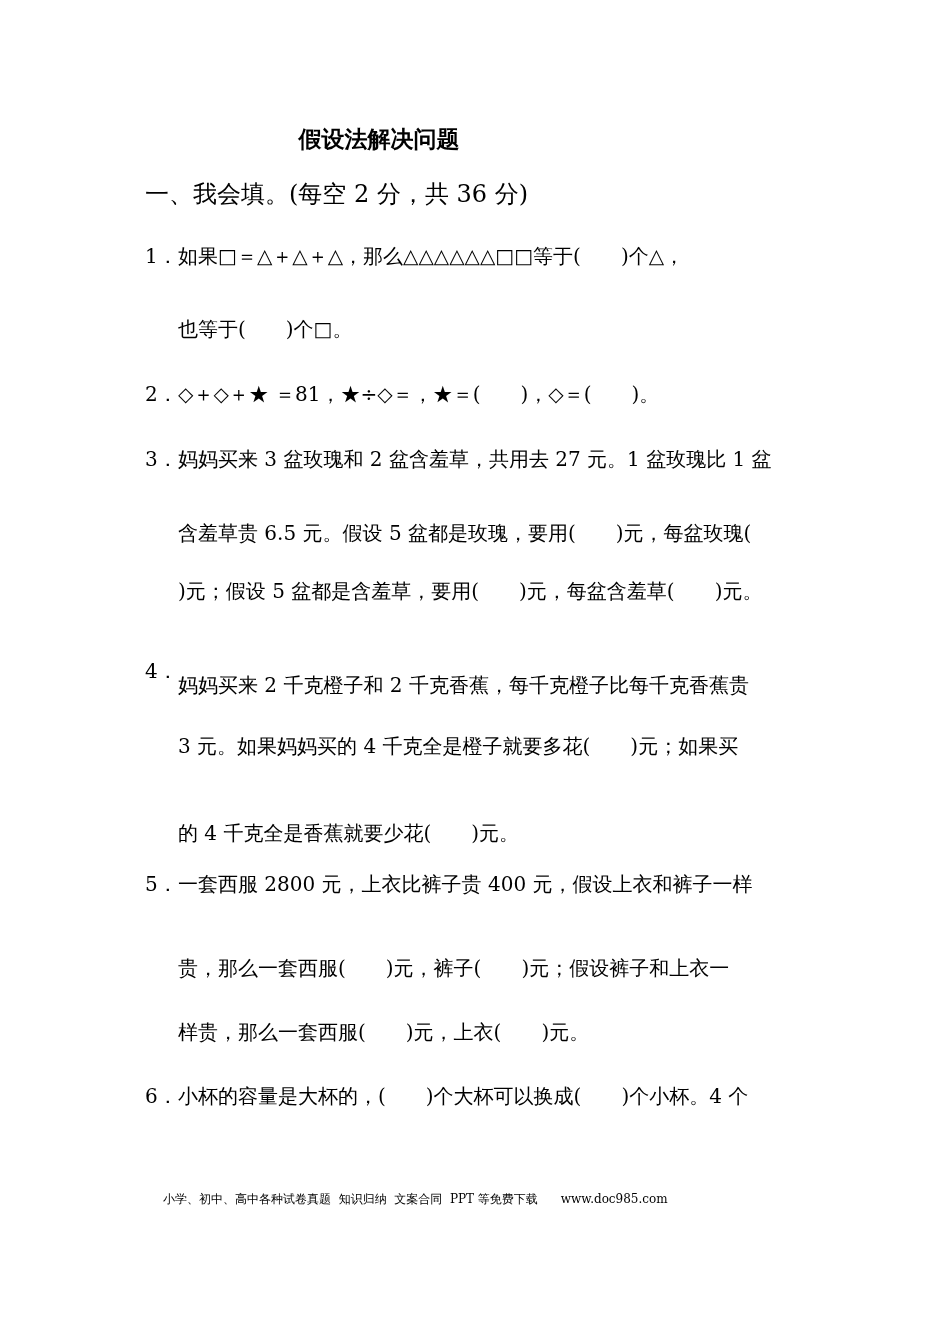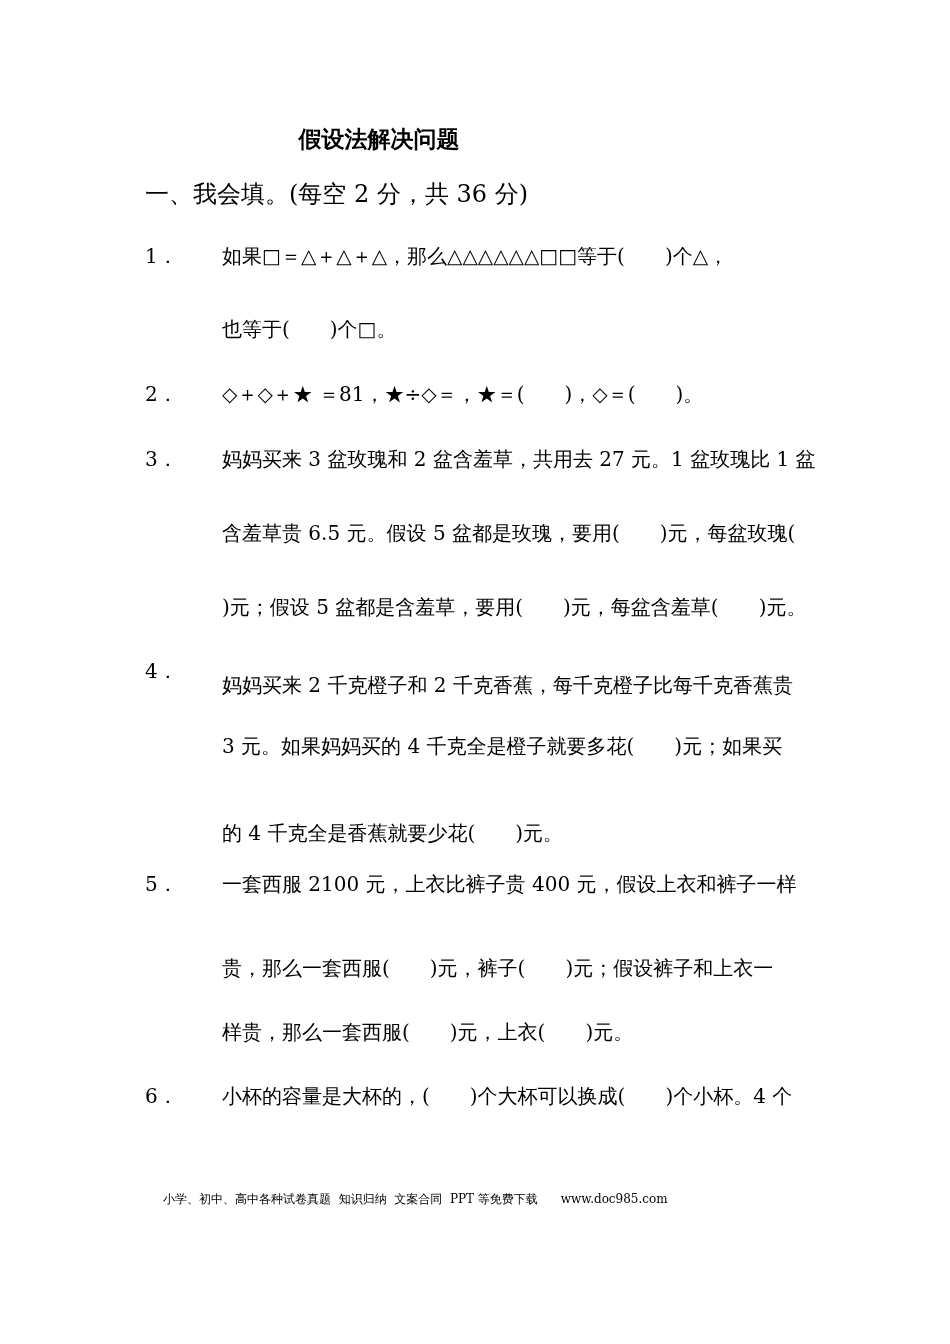--- a/index.html
+++ b/index.html
@@ -2,21 +2,21 @@
 <html><head>
   <meta charset="utf-8">
   <style>
     html, body { margin: 0; padding: 0; background: #ffffff; }
     body { width: 950px; height: 1344px; position: relative; overflow: hidden;
            font-family: "DejaVu Serif", "Liberation Serif", serif; color: #000; }
     .title { position: absolute; top: 124px; left: 0; width: 758px; text-align: center;
              font-family: "DejaVu Sans", "Liberation Sans", sans-serif; font-weight: bold;
              font-size: 23px; letter-spacing: 0px; }
     .section { position: absolute; top: 178px; left: 145px; font-size: 24px; }
-    .line { position: absolute; left: 178px; font-size: 20px; white-space: pre; margin-left: 44px; }
+    .line { position: absolute; left: 178px; font-size: 20px; white-space: pre; }
     .num { position: absolute; left: 145px; font-size: 20px; }
     .footer { position: absolute; top: 1191px; left: 163px; font-size: 12px; white-space: pre; }
   </style>
 </head>
 <body>
 
 <div class="title">假设法解决问题</div>
 <div class="section">一、我会填。(每空 2 分，共 36 分)</div>
 
 <div>
@@ -27,33 +27,33 @@
 
 <div>
   <span class="num" style="top:381px">2．</span>
   <span class="line" style="top:381px">◇＋◇＋★ ＝81，★÷◇＝，★＝(　　)，◇＝(　　)。</span>
 </div>
 
 <div>
   <span class="num" style="top:446px">3．</span>
   <span class="line" style="top:446px">妈妈买来 3 盆玫瑰和 2 盆含羞草，共用去 27 元。1 盆玫瑰比 1 盆</span>
   <span class="line" style="top:520px">含羞草贵 6.5 元。假设 5 盆都是玫瑰，要用(　　)元，每盆玫瑰(</span>
-  <span class="line" style="top:594px">)元；假设 5 盆都是含羞草，要用(　　)元，每盆含羞草(　　)元。</span>
+  <span class="line" style="top:578px">)元；假设 5 盆都是含羞草，要用(　　)元，每盆含羞草(　　)元。</span>
 </div>
 
 <div>
   <span class="num" style="top:658px">4．</span>
   <span class="line" style="top:672px">妈妈买来 2 千克橙子和 2 千克香蕉，每千克橙子比每千克香蕉贵</span>
   <span class="line" style="top:733px">3 元。如果妈妈买的 4 千克全是橙子就要多花(　　)元；如果买</span>
   <span class="line" style="top:820px">的 4 千克全是香蕉就要少花(　　)元。</span>
 </div>
 
 <div>
   <span class="num" style="top:871px">5．</span>
-  <span class="line" style="top:871px">一套西服 2100 元，上衣比裤子贵 400 元，假设上衣和裤子一样</span>
+  <span class="line" style="top:871px">一套西服 2800 元，上衣比裤子贵 400 元，假设上衣和裤子一样</span>
   <span class="line" style="top:955px">贵，那么一套西服(　　)元，裤子(　　)元；假设裤子和上衣一</span>
   <span class="line" style="top:1019px">样贵，那么一套西服(　　)元，上衣(　　)元。</span>
 </div>
 
 <div>
   <span class="num" style="top:1083px">6．</span>
   <span class="line" style="top:1083px">小杯的容量是大杯的，(　　)个大杯可以换成(　　)个小杯。4 个</span>
 </div>
 
 <div class="footer">小学、初中、高中各种试卷真题  知识归纳  文案合同  PPT 等免费下载      www.doc985.com</div>

